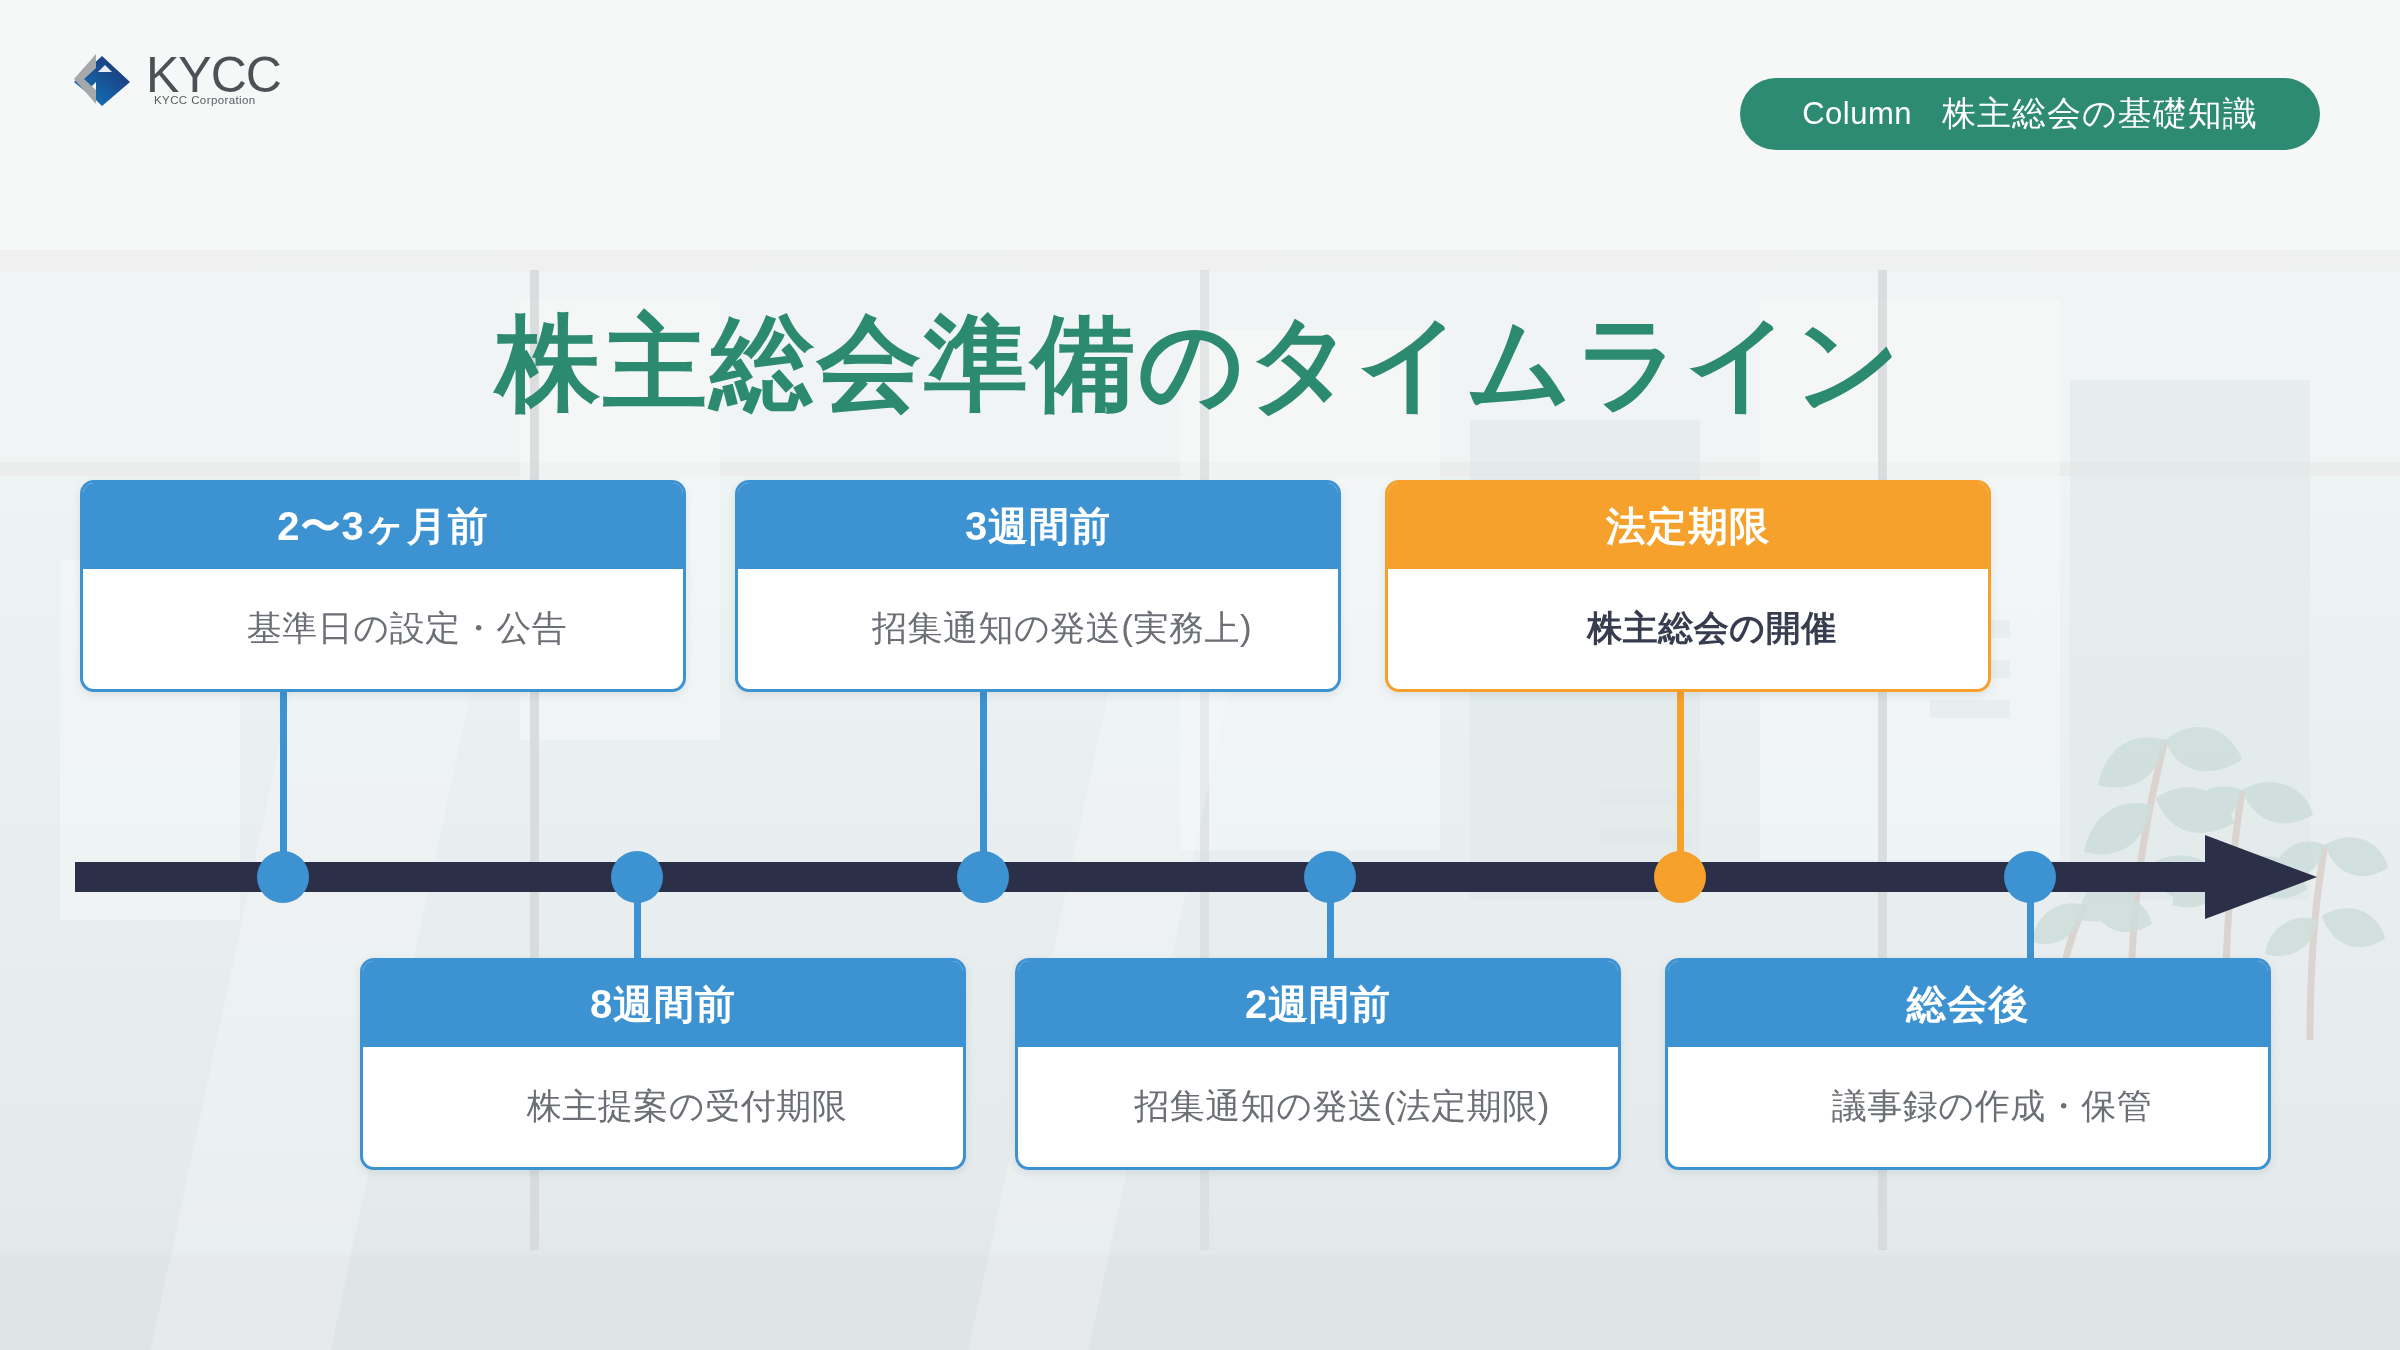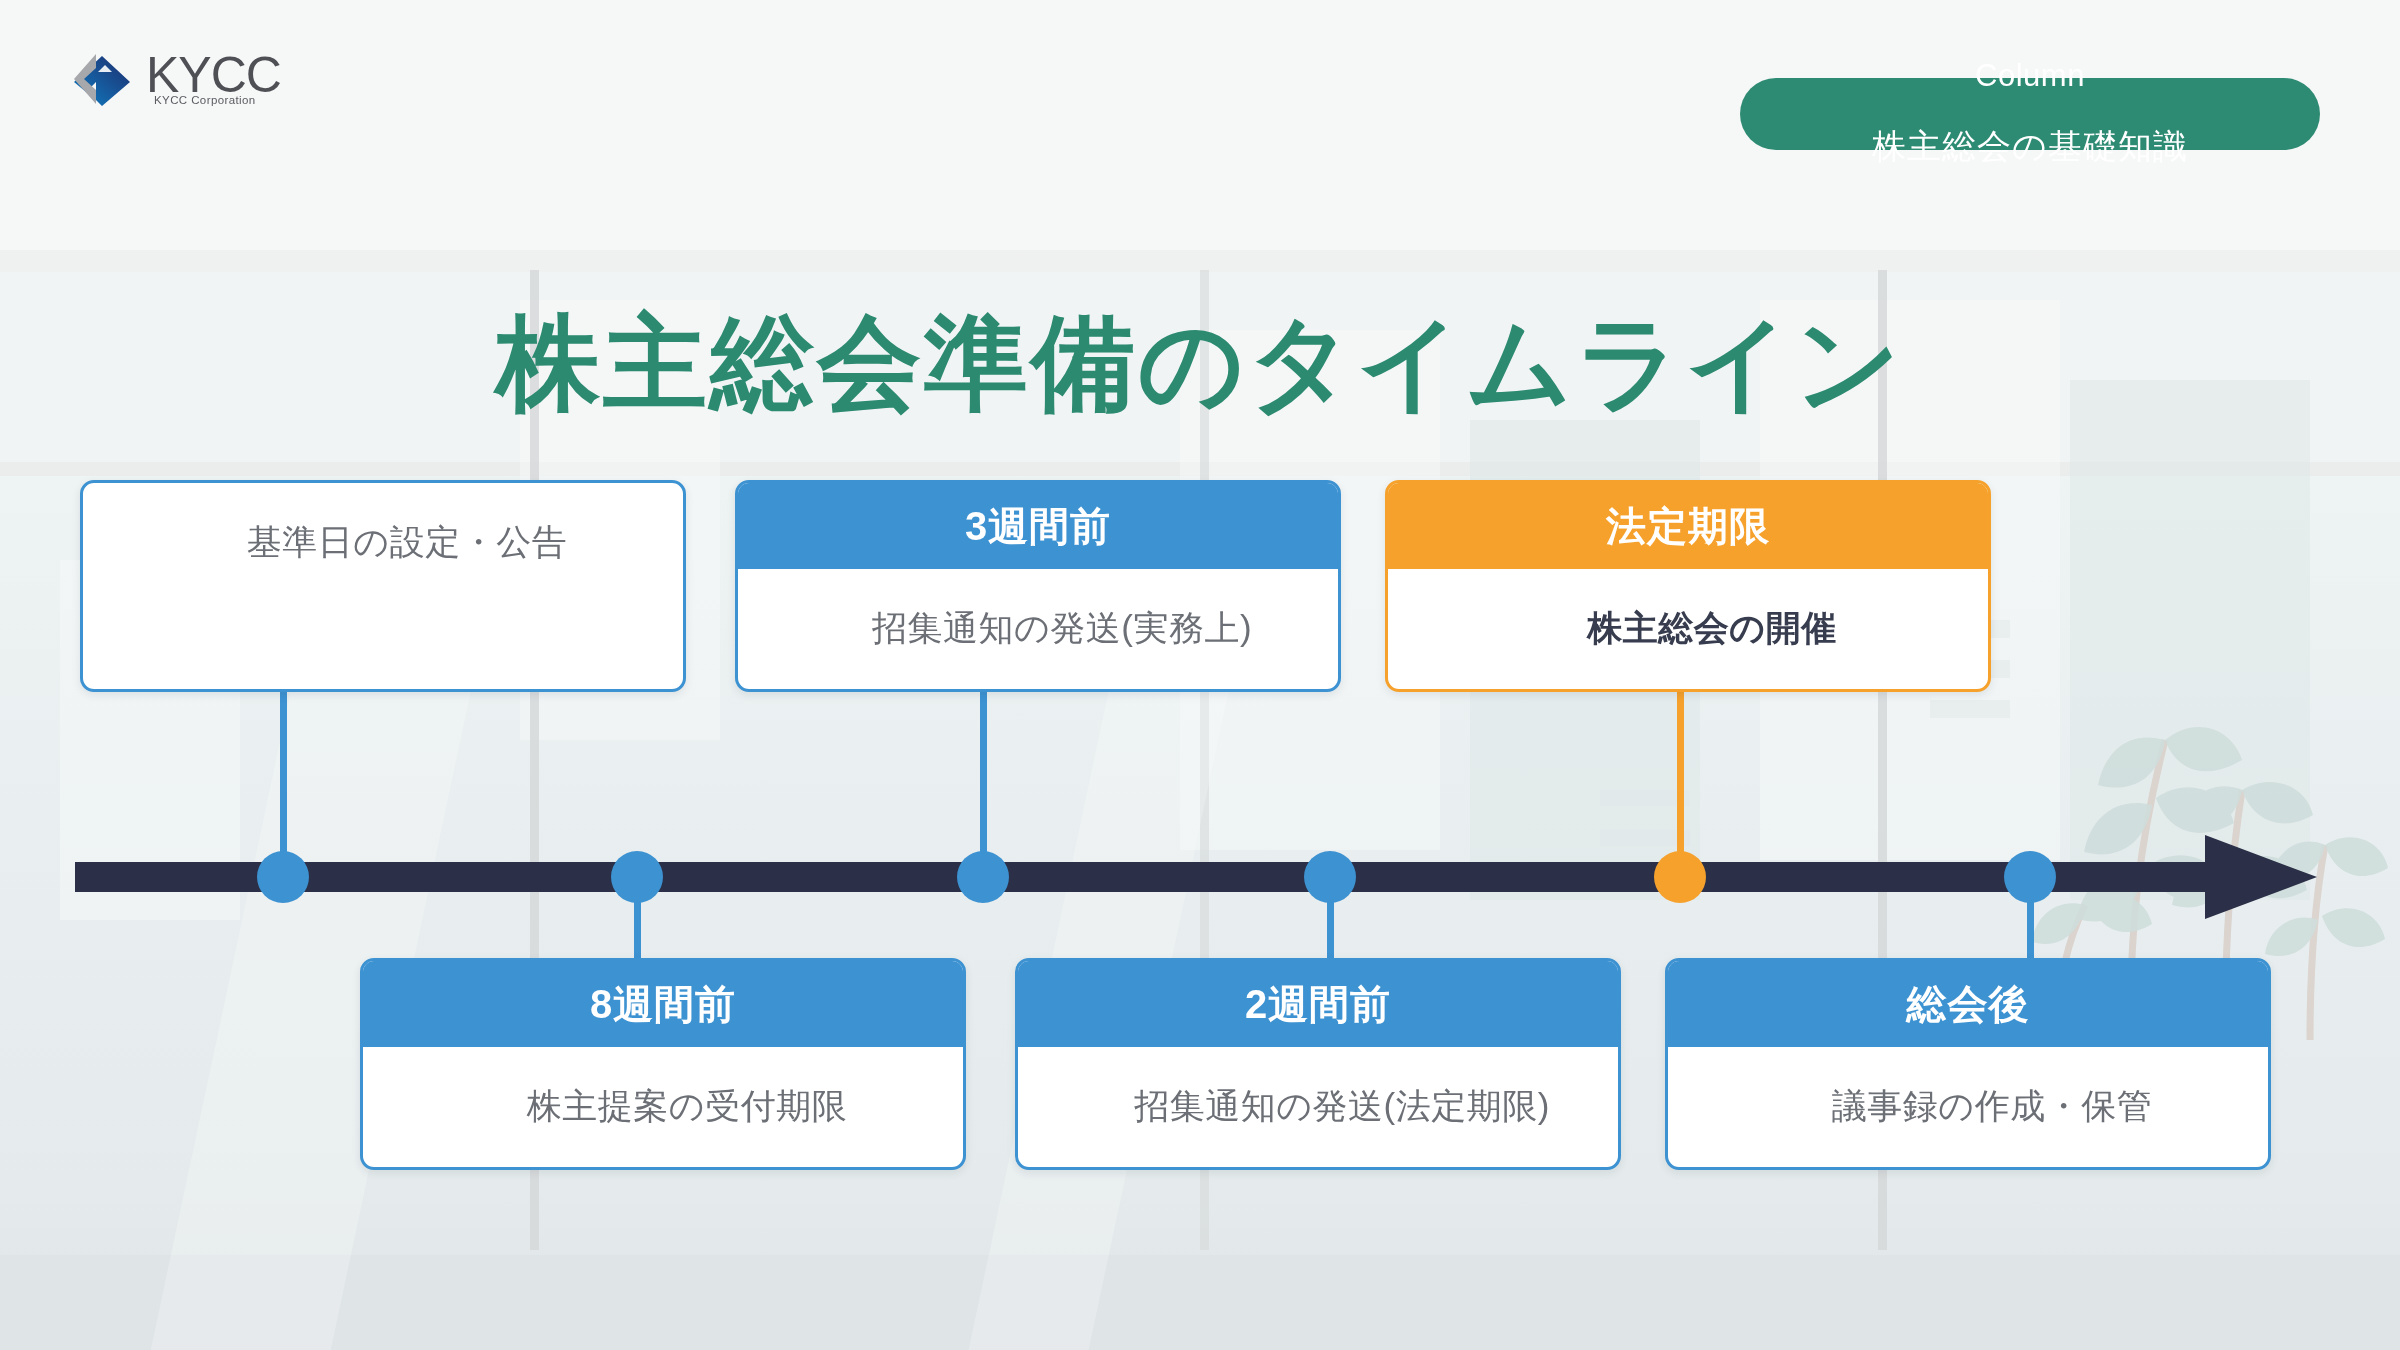--- a/index.html
+++ b/index.html
@@ -41,21 +41,21 @@
     position:absolute;left:82px;top:46px;
     font-size:11.5px;color:#5a5c61;letter-spacing:.4px;
   }
 
   
   .badge{
     position:absolute;right:80px;top:78px;
     height:72px;min-width:580px;
     background:#2e8b73;border-radius:36px;
     display:flex;align-items:center;justify-content:center;
-    gap:30px;padding:0 44px;box-sizing:border-box;flex-direction:column;
+    gap:30px;padding:0 44px;box-sizing:border-box;
   }
   .badge-en{color:#fff;font-size:31px;font-weight:400;letter-spacing:.5px;}
   .badge-jp{color:#fff;font-size:34px;font-weight:400;letter-spacing:1px;}
 
   
   .title{
     position:absolute;left:0;right:0;top:236px;
     text-align:center;
     color:#2b8a70;
     font-size:104px;font-weight:700;letter-spacing:3px;
@@ -198,20 +198,21 @@
 
   <h1 class="title">株主総会準備のタイムライン</h1>
 
   <div class="axis"></div>
   <div class="axis-head"></div>
 
   <div id="timeline-layer">
       <div class="stem" style="left: 283px; top: 692px; height: 184px;"></div>
       <div class="dot" style="left: 283px;"></div>
       <div class="card row-top" style="left: 80px; top: 480px;">
+        <div class="card-head">2〜3ヶ月前</div>
         <div class="card-body">基準日の設定・公告</div>
       </div>
       <div class="stem" style="left: 637px; top: 878px; height: 82px;"></div>
       <div class="dot" style="left: 637px;"></div>
       <div class="card row-bot" style="left: 360px; top: 958px;">
         <div class="card-head">8週間前</div>
         <div class="card-body">株主提案の受付期限</div>
       </div>
       <div class="stem" style="left: 983px; top: 692px; height: 184px;"></div>
       <div class="dot" style="left: 983px;"></div>

